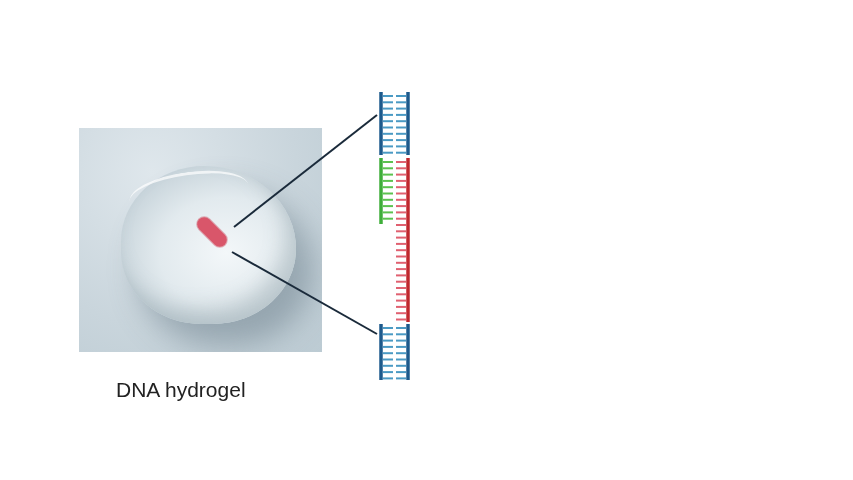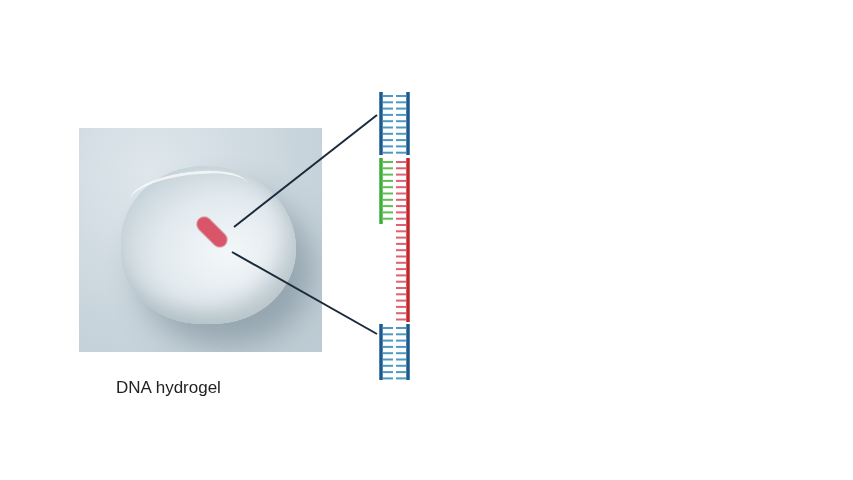--- a/index.html
+++ b/index.html
@@ -6,21 +6,21 @@
   body { width:853px; height:480px; background:#ffffff; position:relative; overflow:hidden; font-family:"Liberation Sans", sans-serif; }
   .photo { position:absolute; left:79px; top:128px; width:243px; height:224px; overflow:hidden;
     background: radial-gradient(ellipse at 30% 20%, #dfe7ec 0%, #c9d5dc 60%, #bccbd3 100%); }
   .drop { position:absolute; left:42px; top:38px; width:175px; height:158px; border-radius:50% 55% 50% 48%;
     background: radial-gradient(ellipse at 60% 55%, #f3f7f9 0%, #e2eaee 45%, #c4d1d8 80%, #aab9c2 100%);
     box-shadow: 18px 22px 30px rgba(90,110,125,0.45), inset -10px -14px 20px rgba(120,140,150,0.35); }
   .drop-shine { position:absolute; left:50px; top:44px; width:120px; height:40px; border-radius:50%;
     border-top:3px solid rgba(255,255,255,0.7); transform:rotate(-8deg); }
   .bacterium { position:absolute; left:115px; top:97px; width:36px; height:14px; border-radius:8px;
     background:#d9566a; transform:rotate(45deg); box-shadow:0 0 0 1px rgba(200,60,80,0.4); }
-  .caption { position:absolute; left:116px; top:378px; font-size:17px; color:#222; }
+  .caption { position:absolute; left:116px; top:378px; font-size:21px; color:#222; }
   svg.overlay { position:absolute; left:0; top:0; }
   .corner-box { position:absolute; left:804px; top:428px; width:45px; height:40px; background:#ffffff; }
 </style>
 </head>
 <body>
 
 <div class="photo">
   <div class="drop"></div>
   <div class="drop-shine"></div>
   <div class="bacterium"></div>

